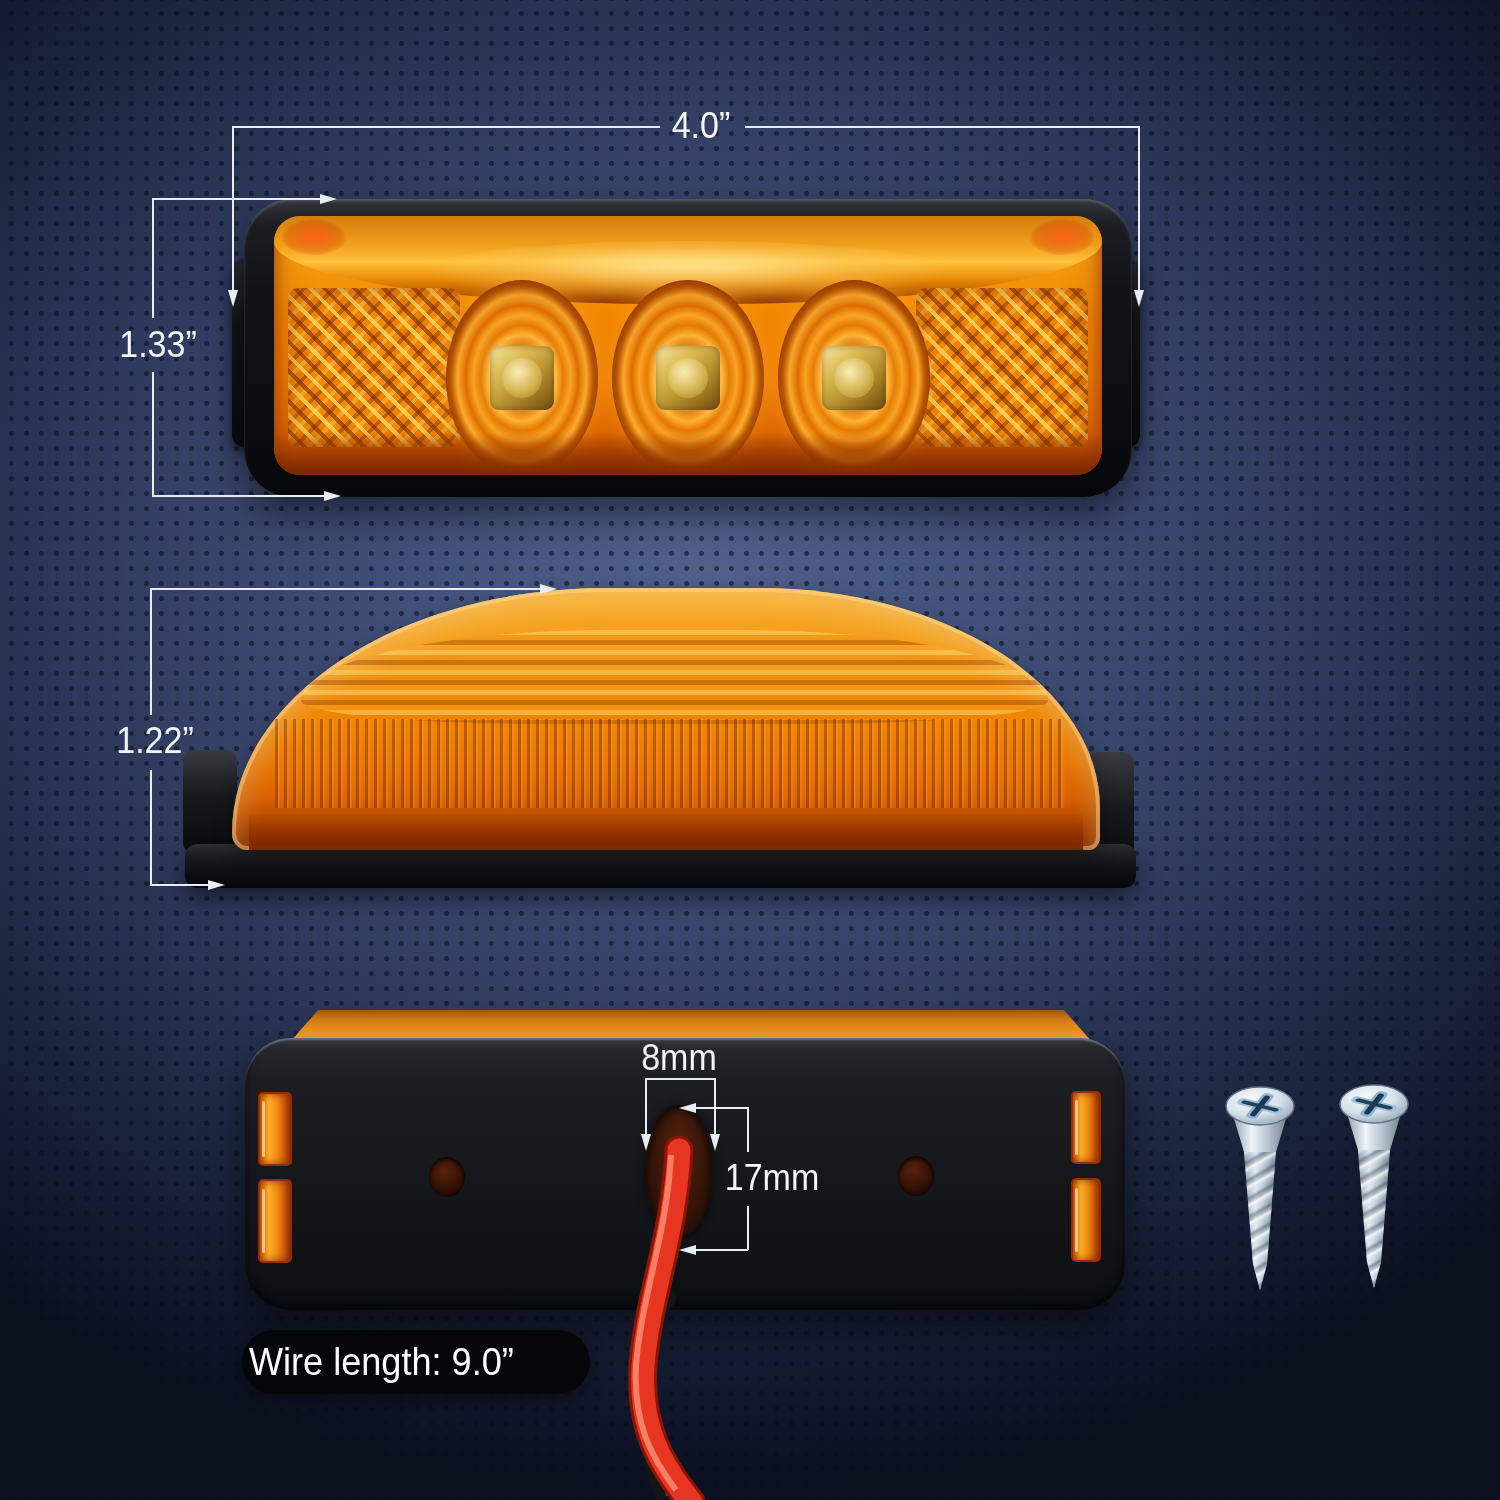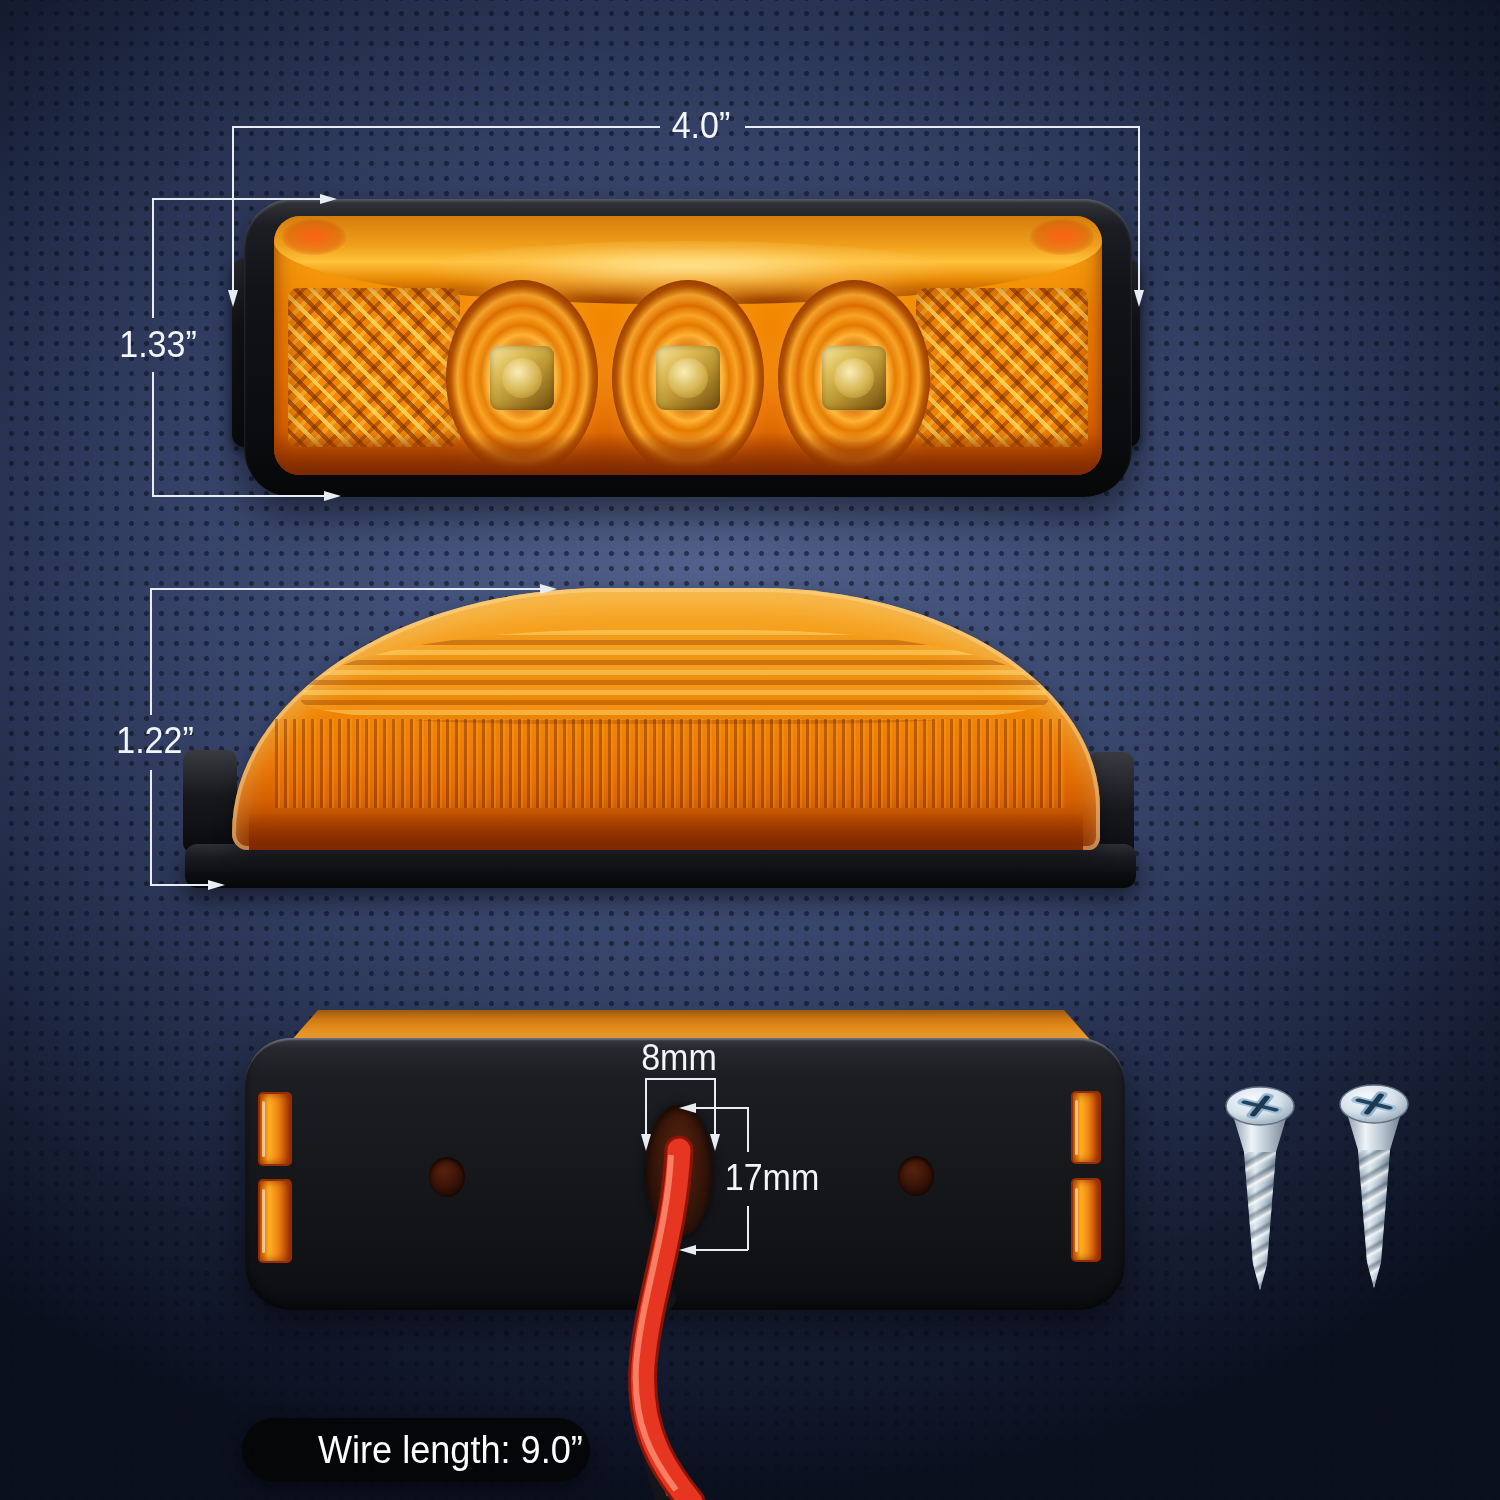--- a/index.html
+++ b/index.html
@@ -102,22 +102,22 @@
     background: linear-gradient(90deg,#e86c00 0%,#ffb124 30%,#f08414 60%,#b13c00 100%);
     box-shadow: inset 0 0 8px rgba(110,25,0,.75); }
   .slotseg::after { content:""; position:absolute; left:2px; top:10%; bottom:10%; width:3px;
     background: rgba(255,255,255,.55); border-radius:2px; }
   .bhole { position:absolute; width:36px; height:40px; border-radius:50%;
     background: radial-gradient(circle at 42% 35%, #58220c, #331106 55%, #170803 85%, #0d0402 100%);
     box-shadow: inset 0 2px 5px rgba(0,0,0,.9); }
   .grommet { position:absolute; left:645px; top:1105px; width:68px; height:132px; border-radius:50%;
     background: radial-gradient(ellipse at 50% 38%, #57230e 0%, #3b170a 45%, #271007 75%, #1a0a04 100%);
     box-shadow: inset 0 4px 10px rgba(0,0,0,.7), 0 0 10px rgba(0,0,0,.6); }
-  .pill { position:absolute; left:242px; top:1418px; width:348px; height:64px; border-radius:33px;
-    background: rgba(5,5,7,.94); display:flex; align-items:center; justify-content:flex-end;
+  .pill { position:absolute; left:242px; top:1330px; width:348px; height:64px; border-radius:33px;
+    background: rgba(5,5,7,.94); display:flex; align-items:center; justify-content:flex-start;
     box-shadow: 0 6px 18px rgba(0,0,0,.45); }
   .pill span { color:#ffffff; font-size:38px; transform:scaleX(.95); white-space:nowrap; }
   svg.layer { position:absolute; }
 </style>
 </head>
 <body>
 
 <div id="canvas">
   <div id="dots"></div>
 

